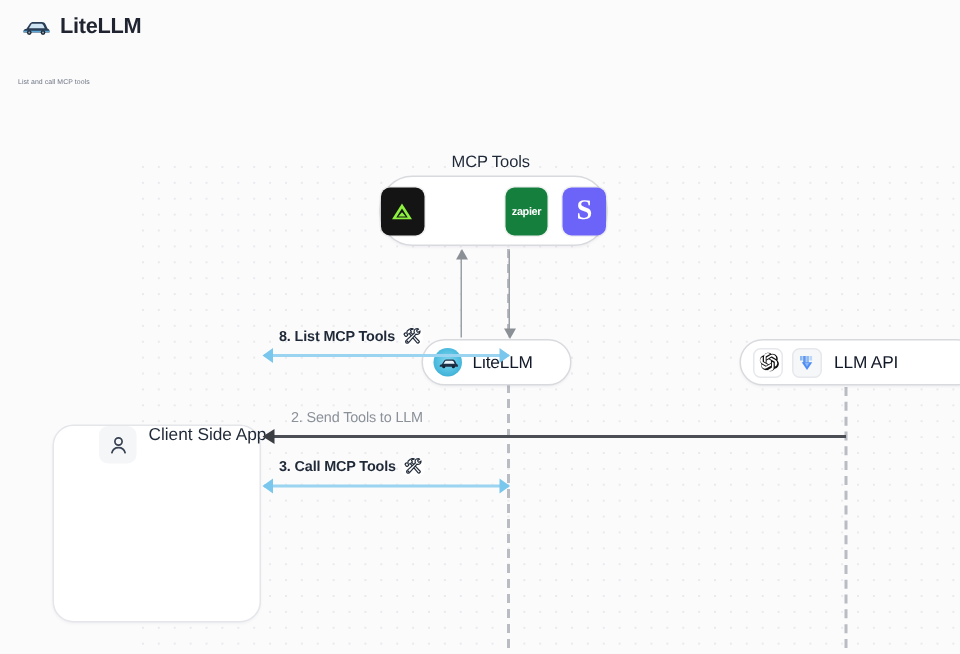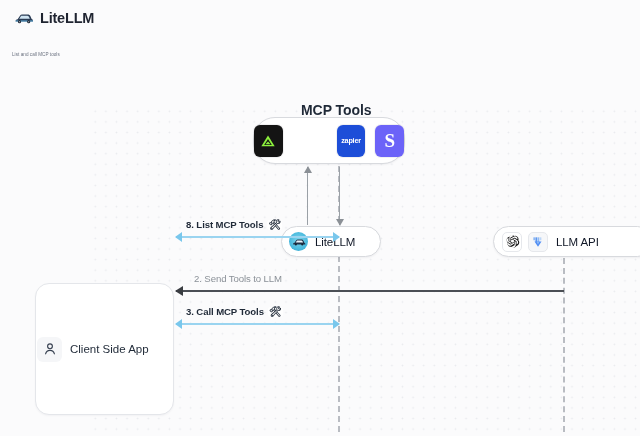--- a/index.html
+++ b/index.html
@@ -106,22 +106,22 @@
     color: #111827;
     white-space: nowrap;
     letter-spacing: -0.1px;
   }
 
   
   .group-title {
     position: absolute;
     left: 301px;
     top: 36px;
-    font-size: 14px;
-    font-weight: 700;
+    font-size: 11px;
+    font-weight: 400;
     color: #1f2937;
     letter-spacing: -0.05px;
   }
   #mcp-tools-node {
     left: 253px;
     top: 51px;
     width: 152px;
     height: 47px;
     border-radius: 22px;
     justify-content: center;
@@ -133,21 +133,21 @@
     border-radius: 6px;
     box-sizing: border-box;
     display: flex;
     align-items: center;
     justify-content: center;
     overflow: hidden;
     position: relative;
     box-shadow: 0 0 0 1px rgba(17,24,39,0.06);
   }
   .chip-linear { background: #141414; }
-  .chip-zapier { background: #1d4ed8; margin-left: 44px; }
+  .chip-zapier { background: #15803d; margin-left: 44px; }
   .chip-supabase { background: #6c63f8; }
   .zapier-word {
     font-size: 7.3px;
     font-weight: 700;
     color: #ffffff;
     letter-spacing: -0.25px;
     font-family: "Liberation Sans", sans-serif;
   }
   .s-word {
     font-size: 19px;
@@ -206,22 +206,22 @@
     left: 35px;
     top: 217px;
     width: 139px;
     height: 132px;
     box-sizing: border-box;
     background: #ffffff;
     border: 1px solid #e4e6ea;
     border-radius: 14px;
     box-shadow: 0 1px 2px rgba(15,23,42,0.04);
     display: flex;
-    align-items: center;
-    padding-left: 1px;
+    align-items: flex-start;
+    padding-left: 30px;
     gap: 8px;
   }
   .client-icon-box {
     width: 25px;
     height: 25px;
     border-radius: 6px;
     background: #f5f6f8;
     display: flex;
     align-items: center;
     justify-content: center;

